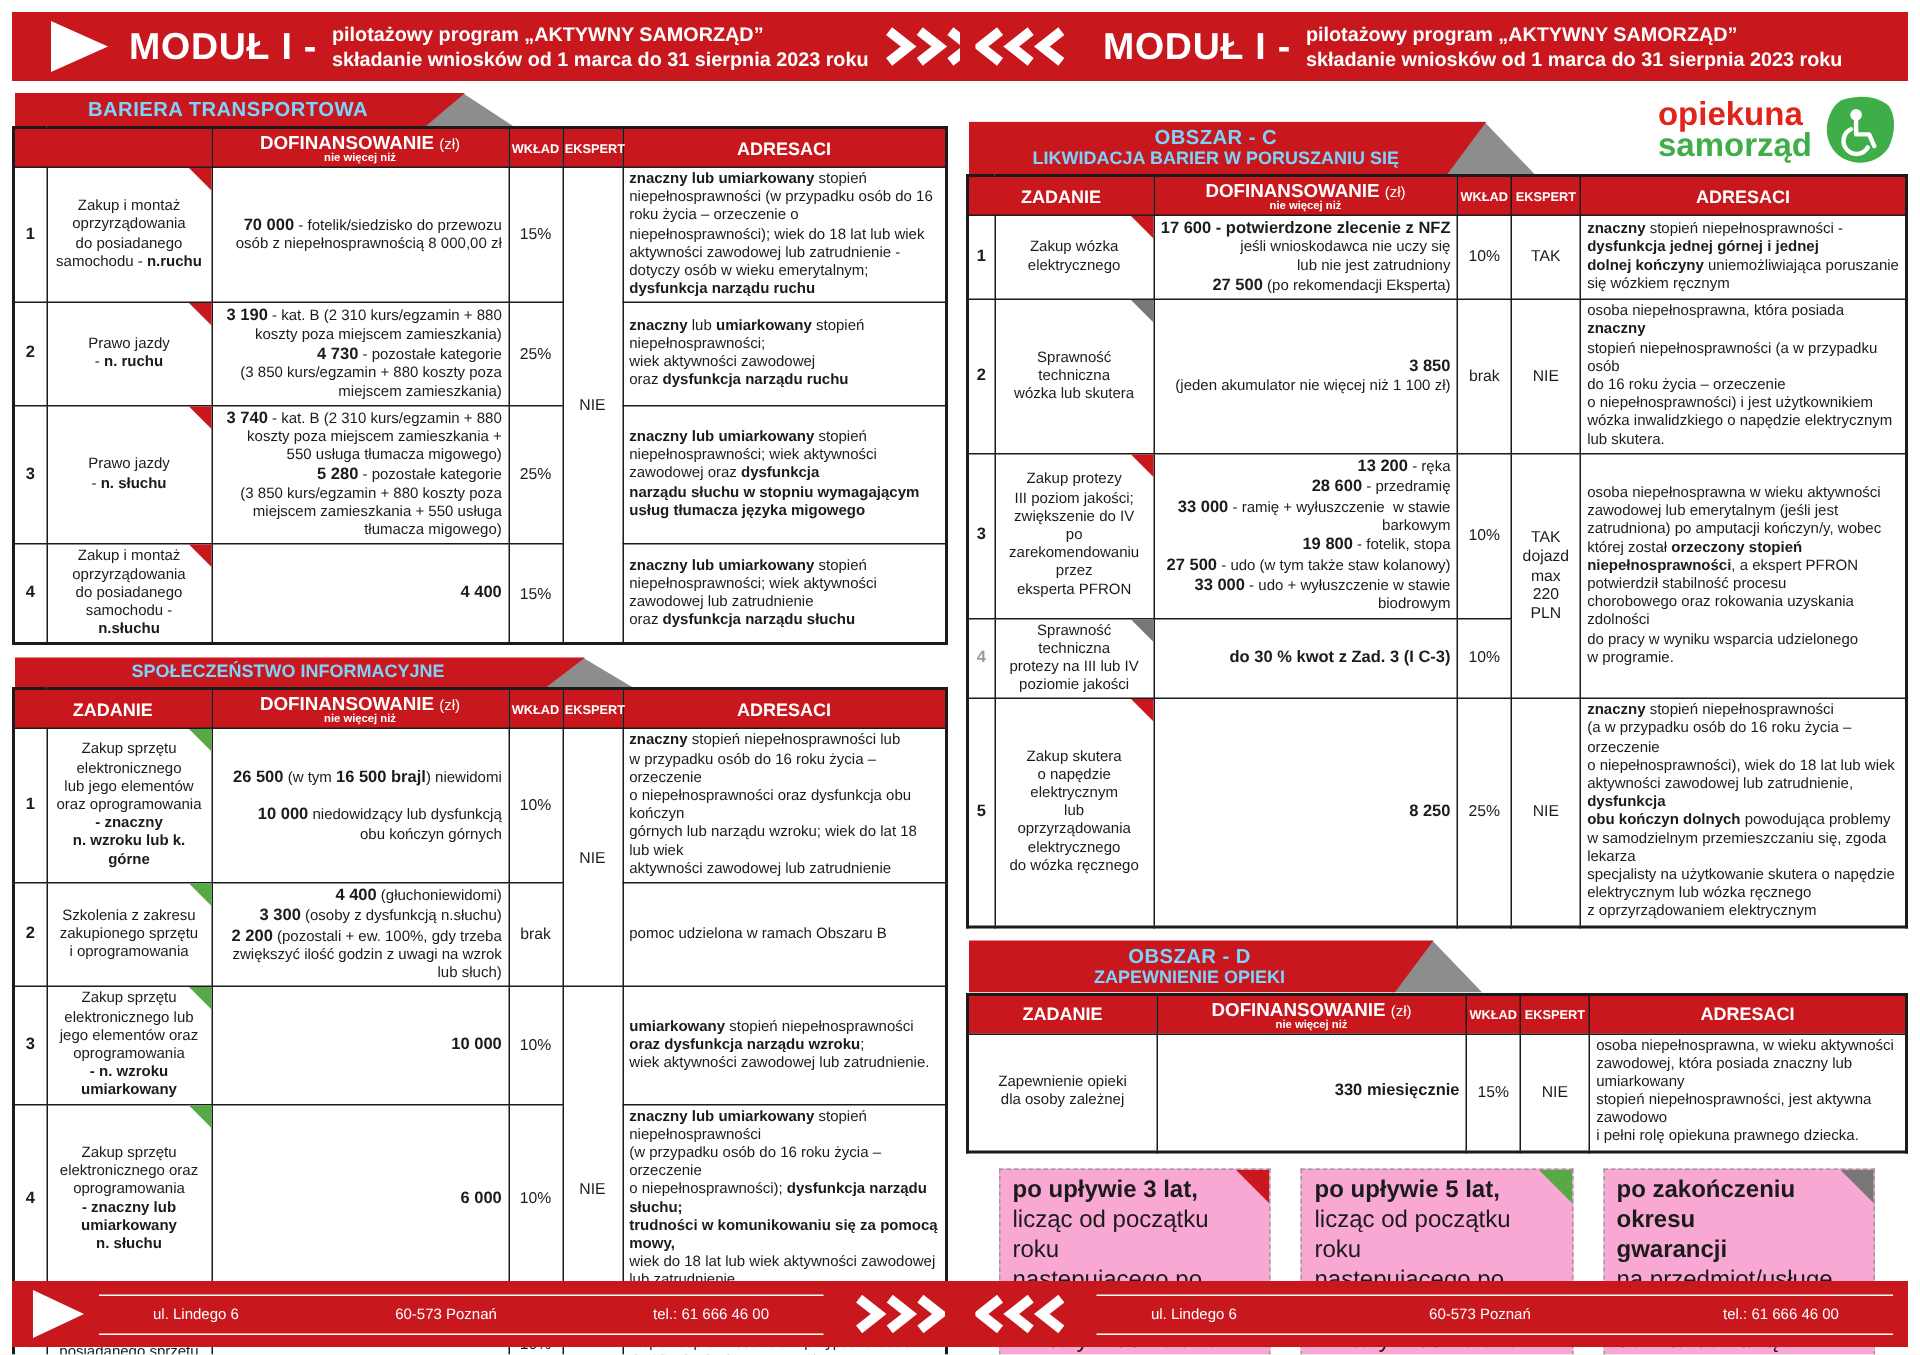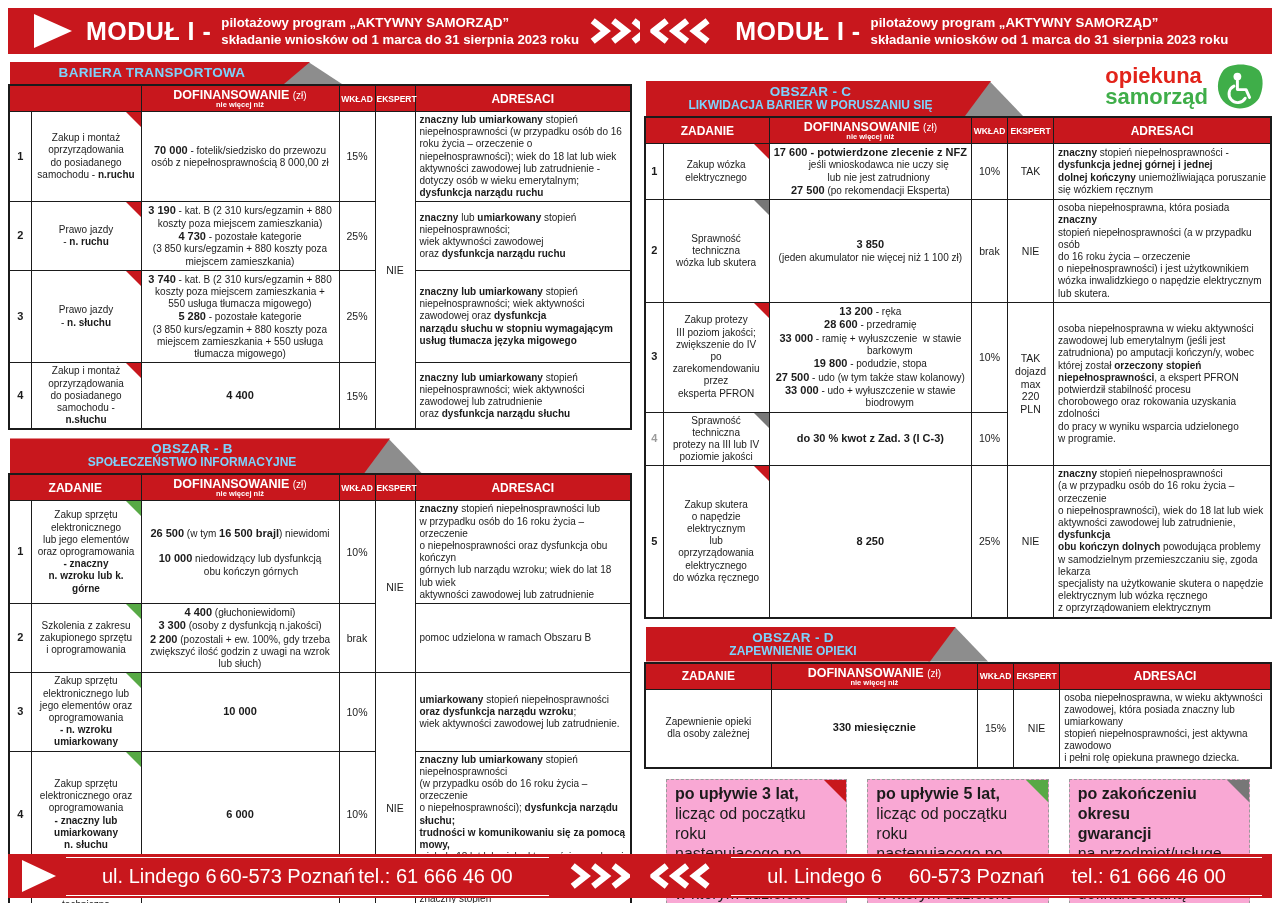--- a/index.html
+++ b/index.html
@@ -44,21 +44,21 @@
   .zad-h{font-size:12px;font-weight:bold;}
   .dof-main{font-size:12.5px;font-weight:bold;}
   .dof-unit{font-size:10px;font-weight:normal;}
   .dof-sub{font-size:7.5px;font-weight:bold;margin-top:-2px;}
   .sm-h{font-size:8.5px;font-weight:bold;}
   .adr-h{font-size:12px;font-weight:bold;}
   td{font-size:10px;line-height:1.22;padding:2px 4px;vertical-align:middle;}
   .num-cell{text-align:center;font-weight:bold;font-size:11px;padding:2px 1px;}
   .num-gray{color:#9a9a9a;}
   .task-cell{position:relative;text-align:center;white-space:pre-line;}
-  .funding-cell{white-space:pre-wrap;text-align:center;margin-left:28px;}
+  .funding-cell{white-space:pre-wrap;text-align:right;margin-left:28px;}
   .funding-cell .bb{font-size:11px;}
   .wklad-cell,.ekspert-cell{text-align:center;font-size:10.5px;white-space:pre-line;}
   .adresaci-cell{text-align:left;white-space:pre-line;}
   .bb{font-weight:bold;}
   .fold{position:absolute;top:0;right:0;width:0;height:0;border-left:15px solid transparent;}
   .fold-red{border-top:15px solid var(--red);}
   .fold-green{border-top:15px solid var(--green-fold);}
   .fold-gray{border-top:15px solid #777;}
 
   .gap8{height:8px;}
@@ -87,21 +87,21 @@
   .note-row{display:flex;align-items:center;gap:12px;margin-top:14px;padding-left:10px;}
   .note-text{font-size:14.5px;font-weight:bold;}
   .tw-circle{width:38px;height:38px;border-radius:50%;background:#1da1f2;display:flex;align-items:center;justify-content:center;flex:none;}
   .tw-handle{font-size:17px;color:#444;}
 
   
   .footer{position:absolute;left:8px;right:8px;bottom:5px;height:44px;background:var(--red);display:flex;}
   .ft-half{flex:1;display:flex;align-items:center;overflow:hidden;}
   .ft-tri{width:0;height:0;border-top:16px solid transparent;border-bottom:16px solid transparent;border-left:34px solid #fff;margin-left:14px;flex:none;}
   .ft-box{flex:1;display:flex;justify-content:space-between;align-items:center;margin:0 10px;
-          border-top:1.8px solid #fff;border-bottom:1.8px solid #fff;padding:7px 36px;color:#fff;font-size:20px;white-space:nowrap;}
+          border-top:1.8px solid #fff;border-bottom:1.8px solid #fff;padding:7px 36px;color:#fff;font-size:10px;white-space:nowrap;}
 </style>
 </head>
 <body>
 
 <div class="page">
 
   <div class="topbar">
     <div class="tb-half">
       <div class="wtri"></div>
       <div class="tb-module">MODUŁ I -</div>
@@ -216,21 +216,20 @@
 oraz </span><span class="bb">dysfunkcja narządu słuchu</span></td>
               </tr>
             </tbody>
           </table>
         </div>
 
       <div class="gap8"></div>
       <div class="ribbon" style="width:380px">
         <div class="rib-gray"></div>
         <div class="rib-red">
-          <div class="rib-title">OBSZAR - B</div>
           <div class="rib-sub">SPOŁECZEŃSTWO INFORMACYJNE</div>
         </div>
       </div>
       <div id="tbl-b">
           <table>
             <colgroup>
               <col style="width: 22px;">
               <col style="width: 110px;">
               <col style="width: 198px;">
               <col style="width: 36px;">
@@ -269,21 +268,21 @@
 o niepełnosprawności oraz dysfunkcja obu kończyn
 górnych lub narządu wzroku; wiek do lat 18 lub wiek
 aktywności zawodowej lub zatrudnienie</span></td>
               </tr>
               <tr>
                 <td class="num-cell">2</td>
                 <td class="task-cell"><div class="fold fold-green"></div><span>Szkolenia z zakresu
 zakupionego sprzętu
 i oprogramowania</span></td>
                 <td class="funding-cell"><span class="bb">4 400</span><span> (głuchoniewidomi)
-</span><span class="bb">3 300</span><span> (osoby z dysfunkcją n.jakości)
+</span><span class="bb">3 300</span><span> (osoby z dysfunkcją n.słuchu)
 </span><span class="bb">2 200</span><span> (pozostali + ew. 100%, gdy trzeba zwiększyć ilość godzin z uwagi na wzrok lub słuch)</span></td>
                 <td class="wklad-cell">brak</td>
                 <td class="adresaci-cell" rowspan="1"><span>pomoc udzielona w ramach Obszaru B</span></td>
               </tr>
               <tr>
                 <td class="num-cell">3</td>
                 <td class="task-cell"><div class="fold fold-green"></div><span>Zakup sprzętu
 elektronicznego lub
 jego elementów oraz
 oprogramowania
@@ -416,21 +415,21 @@
 III poziom jakości;
 zwiększenie do IV
 po
 zarekomendowaniu
 przez
 eksperta PFRON</span></td>
                 <td class="funding-cell"><span class="bb">13 200</span><span> - ręka
 </span><span class="bb">28 600</span><span> - przedramię
 </span><span class="bb">33 000</span><span> - ramię + wyłuszczenie  w stawie
               barkowym
-</span><span class="bb">19 800</span><span> - podudzie, stopa
+</span><span class="bb">19 800</span><span> - fotelik, stopa
 </span><span class="bb">27 500</span><span> - udo (w tym także staw kolanowy)
 </span><span class="bb">33 000</span><span> - udo + wyłuszczenie w stawie
               biodrowym</span></td>
                 <td class="wklad-cell">10%</td>
                 <td class="ekspert-cell" rowspan="2">TAK
 dojazd
 max
 220
 PLN</td>
                 <td class="adresaci-cell" rowspan="2"><span>osoba niepełnosprawna w wieku aktywności

